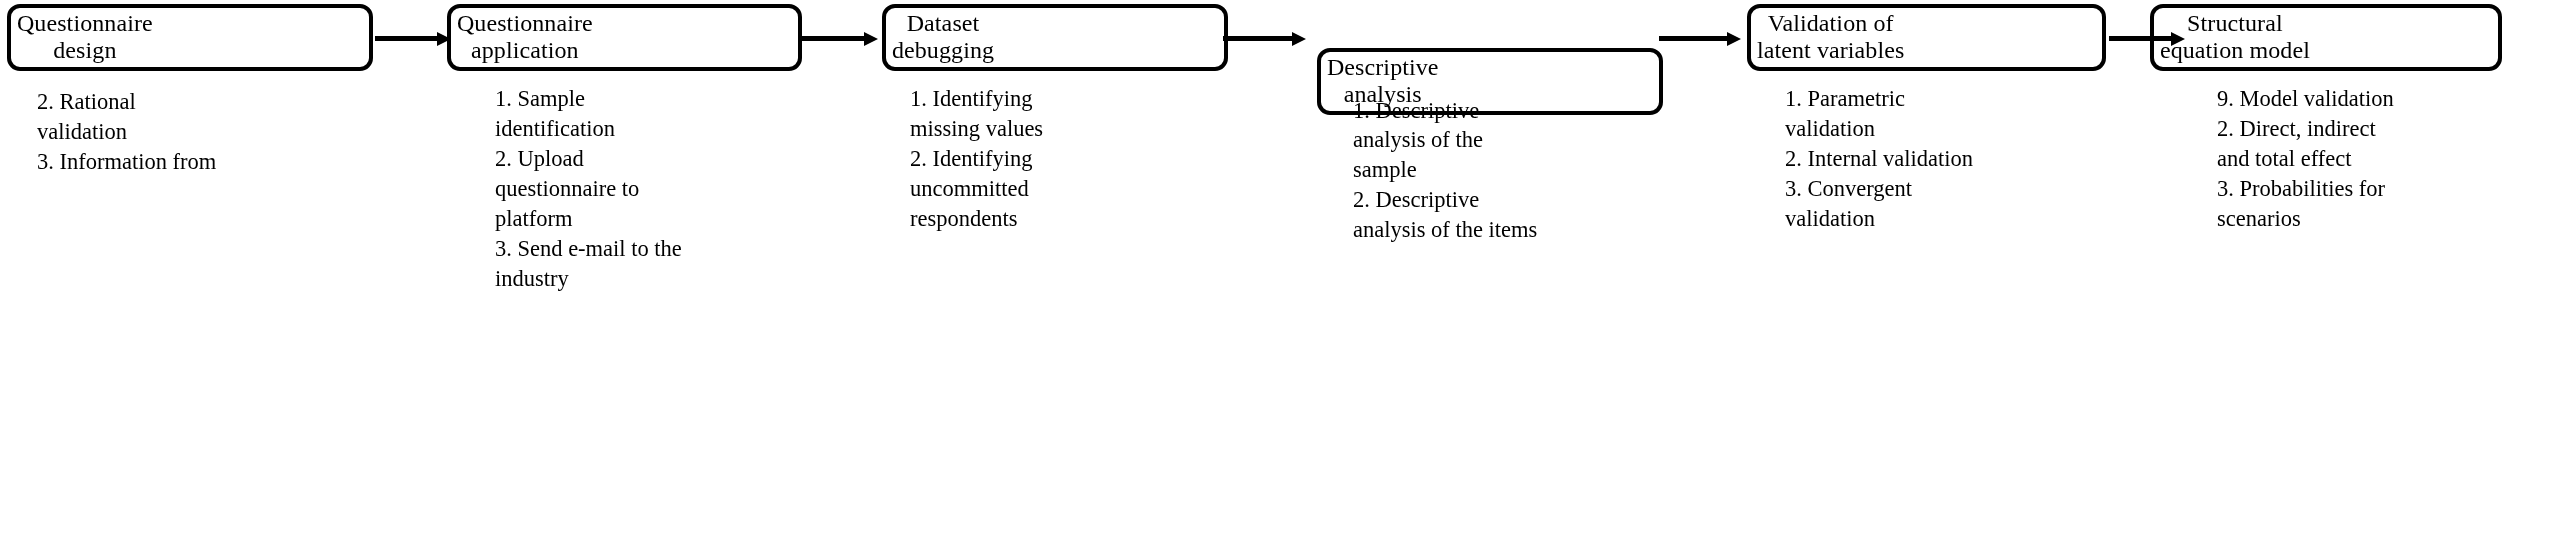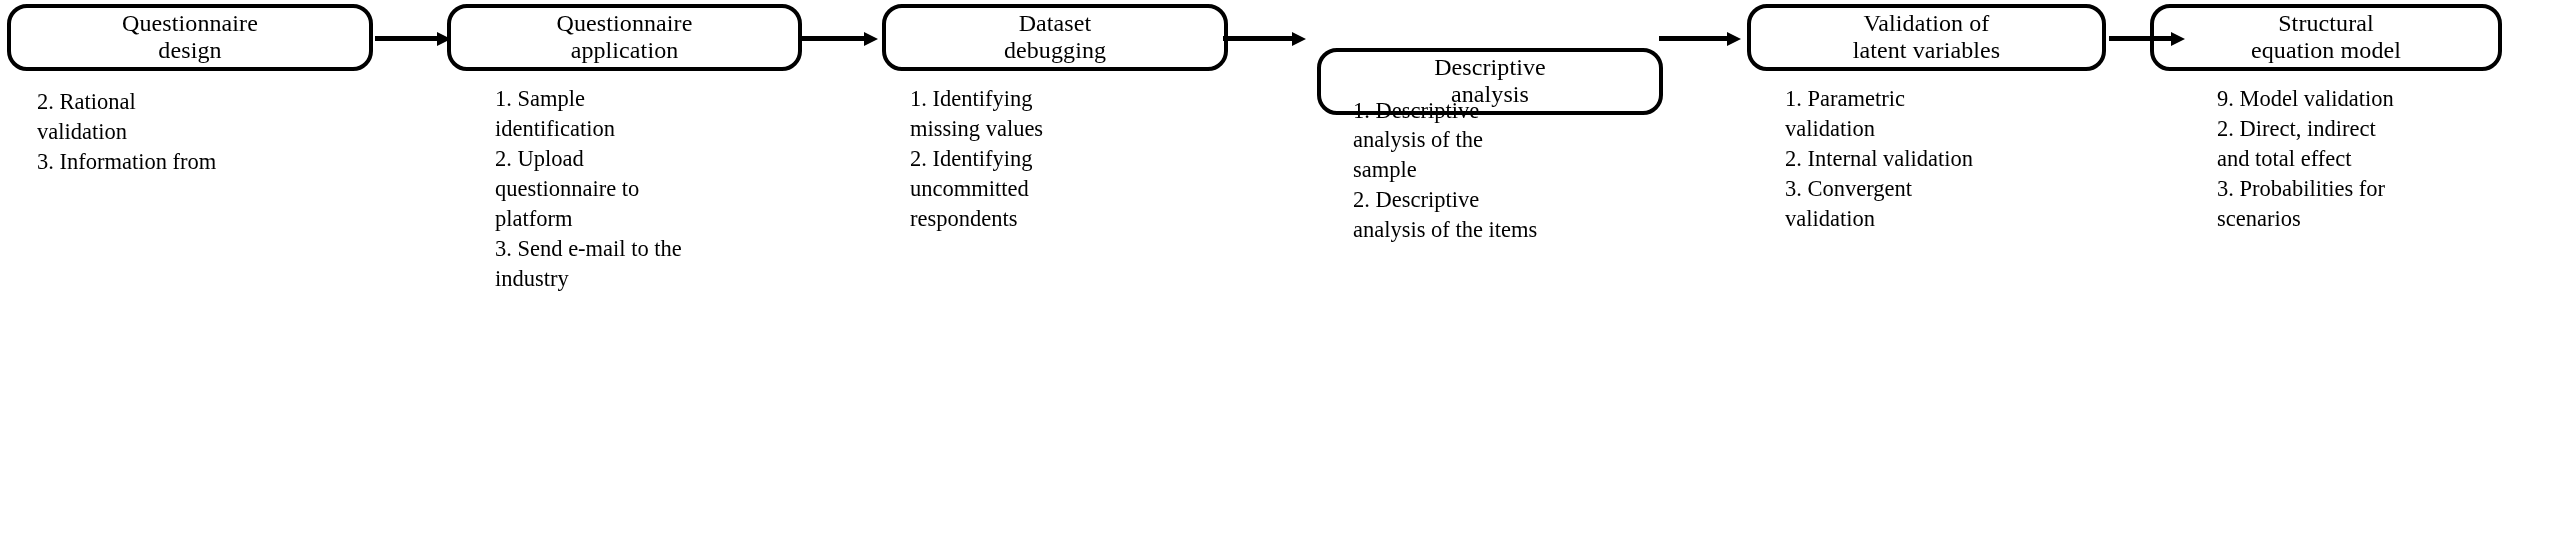--- a/index.html
+++ b/index.html
@@ -37,26 +37,25 @@
     height: 74px;
     box-sizing: border-box;
     display: flex;
     align-items: center;
     justify-content: flex-start;
   }
 
   .stage-box {
     box-sizing: border-box;
     border: 4.1px solid #000000;
-    border-radius: 20px;
+    border-radius: 13px;
     background: #ffffff;
     height: 67px;
     display: flex;
     align-items: center;
-    justify-content: center;
     text-align: center;
     padding: 0 5.9px;
   }
 
   .stage-label {
     font-size: 24px;
     line-height: 1.12;
     letter-spacing: 0.1px;
     white-space: pre-line;
   }

